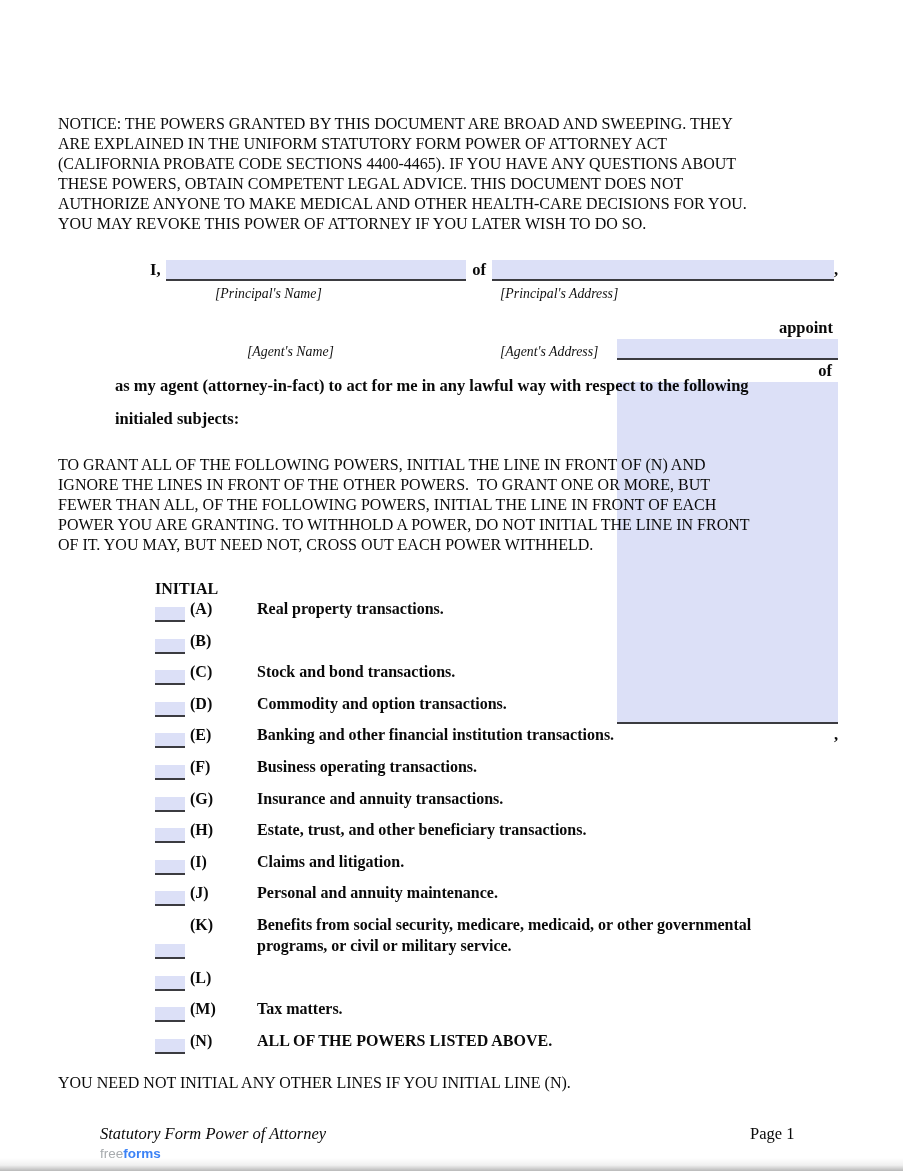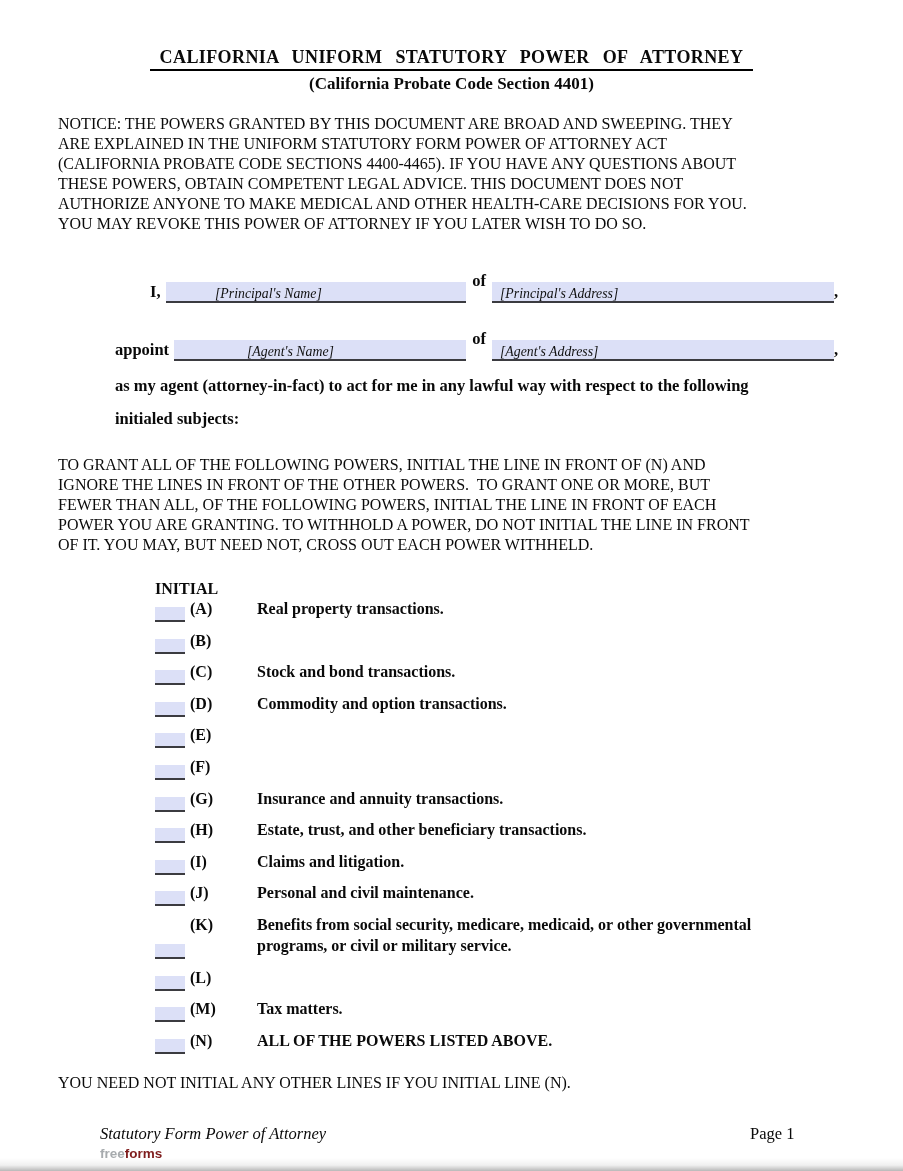--- a/index.html
+++ b/index.html
@@ -26,32 +26,32 @@
 
   
   .para { white-space:pre; font-size:16px; line-height:20px; }
   .notice { position:absolute; top:114px; left:58px; }
   .instructions { position:absolute; top:455px; left:58px; }
   .note-line { position:absolute; top:1074px; left:58px; font-size:16px; }
 
   
   .fill-row { position:absolute; display:flex; align-items:flex-end; font-weight:bold; font-size:16.5px; }
   .fill-row .lead { margin-right:5px; line-height:22px; }
-  .fill-row .of-word { margin:11px 6px; line-height:22px; }
+  .fill-row .of-word { margin:0 6px; line-height:22px; }
   .fill-row .comma { line-height:22px; }
   .blank-input {
     height:21px; border:none; outline:none;
     background:#dce0f7;
     border-bottom:2px solid #3b3b40;
     font:inherit;
   }
   .field1 { flex:1 1 auto; }
   .field2 { flex:0 0 342px; }
   .principal-row { top:259px; left:150px; width:688px; }
-  .appoint-row   { top:317px; left:115px; width:723px; }
+  .appoint-row   { top:317px; left:115px; width:723px;flex-direction:column; }
 
   .labels-row { position:absolute; left:0; width:100%; height:18px; }
   .labels-row span {
     position:absolute; font-style:italic; font-size:13.8px; color:#111;
     white-space:nowrap;
   }
   .principal-labels { top:286px; }
   .appoint-labels   { top:344px; }
   .name-label-principal { left:215px; }
   .name-label-agent     { left:247px; }
@@ -74,37 +74,33 @@
     transform:translateY(3px);
     align-self:flex-end;
   }
   .power-letter { margin-left:5px; width:67px; flex:0 0 67px; }
   .power-text { white-space:pre; }
 
   
   .footer-title { position:absolute; top:1124px; left:100px; font-style:italic; font-size:16.5px; }
   .page-number  { position:absolute; top:1124px; left:750px; font-size:16.5px; }
   .brand { position:absolute; top:1146px; left:100px; font-family:"Liberation Sans","DejaVu Sans",sans-serif; font-size:13.5px; }
-  .brand .free  { color:#a7abae; font-weight:700; }
-  .brand .forms { color:#7f1d1d; font-weight:bold; }
+  .brand .free  { color:#a7abae; font-weight:400; }
+  .brand .forms { color:#3b82f6; font-weight:bold; }
   .bottom-shadow {
     position:absolute; bottom:0; left:0; right:0; height:13px;
     background:linear-gradient(to bottom, rgba(0,0,0,0) 0%, rgba(0,0,0,0.06) 55%, rgba(0,0,0,0.28) 100%);
     pointer-events:none;
   }
 </style>
 </head>
 <body>
 
 <div class="page">
 
-  <div class="title-block">
-    <div class="doc-title">CALIFORNIA UNIFORM STATUTORY POWER OF ATTORNEY</div>
-    <div class="doc-subtitle">(California Probate Code Section 4401)</div>
-  </div>
 
   <div class="para notice">NOTICE: THE POWERS GRANTED BY THIS DOCUMENT ARE BROAD AND SWEEPING. THEY
 ARE EXPLAINED IN THE UNIFORM STATUTORY FORM POWER OF ATTORNEY ACT
 (CALIFORNIA PROBATE CODE SECTIONS 4400-4465). IF YOU HAVE ANY QUESTIONS ABOUT
 THESE POWERS, OBTAIN COMPETENT LEGAL ADVICE. THIS DOCUMENT DOES NOT
 AUTHORIZE ANYONE TO MAKE MEDICAL AND OTHER HEALTH-CARE DECISIONS FOR YOU.
 YOU MAY REVOKE THIS POWER OF ATTORNEY IF YOU LATER WISH TO DO SO.</div>
 
   <div class="fill-row principal-row">
     <span class="lead">I,</span>
@@ -157,44 +153,46 @@
       <span class="power-text">Stock and bond transactions.</span>
     </div>
     <div class="power-row">
       <input class="initial-input" type="text" style="">
       <span class="power-letter">(D)</span>
       <span class="power-text">Commodity and option transactions.</span>
     </div>
     <div class="power-row">
       <input class="initial-input" type="text" style="">
       <span class="power-letter">(E)</span>
+      <span class="power-text">Banking and other financial institution transactions.</span>
     </div>
     <div class="power-row">
       <input class="initial-input" type="text" style="">
       <span class="power-letter">(F)</span>
+      <span class="power-text">Business operating transactions.</span>
     </div>
     <div class="power-row">
       <input class="initial-input" type="text" style="">
       <span class="power-letter">(G)</span>
       <span class="power-text">Insurance and annuity transactions.</span>
     </div>
     <div class="power-row">
       <input class="initial-input" type="text" style="">
       <span class="power-letter">(H)</span>
       <span class="power-text">Estate, trust, and other beneficiary transactions.</span>
     </div>
     <div class="power-row">
       <input class="initial-input" type="text" style="">
       <span class="power-letter">(I)</span>
       <span class="power-text">Claims and litigation.</span>
     </div>
     <div class="power-row">
       <input class="initial-input" type="text" style="">
       <span class="power-letter">(J)</span>
-      <span class="power-text">Personal and civil maintenance.</span>
+      <span class="power-text">Personal and annuity maintenance.</span>
     </div>
     <div class="power-row">
       <input class="initial-input" type="text" style="">
       <span class="power-letter">(K)</span>
       <span class="power-text">Benefits from social security, medicare, medicaid, or other governmental
 programs, or civil or military service.</span>
     </div>
     <div class="power-row">
       <input class="initial-input" type="text" style="">
       <span class="power-letter">(L)</span>

